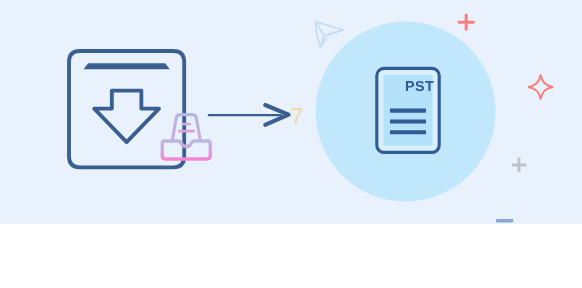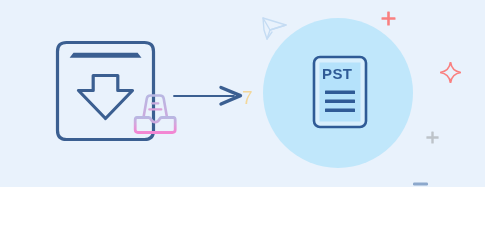--- a/index.html
+++ b/index.html
@@ -29,23 +29,23 @@
     border-radius: 50%;
     background: #c0e7fb;
   }
 
   
   #pst-label {
     position: absolute;
     left: 322px;
     top: 66px;
     width: 40px;
-    text-align: left;
+    text-align: right;
     font-family: "Liberation Sans", sans-serif;
-    font-size: 15px;
+    font-size: 12px;
     font-weight: 700;
     letter-spacing: 0.4px;
     color: #2f5b96;
     line-height: 1;
   }
 
   
   #seven-deco {
     position: absolute;
     left: 242px;

